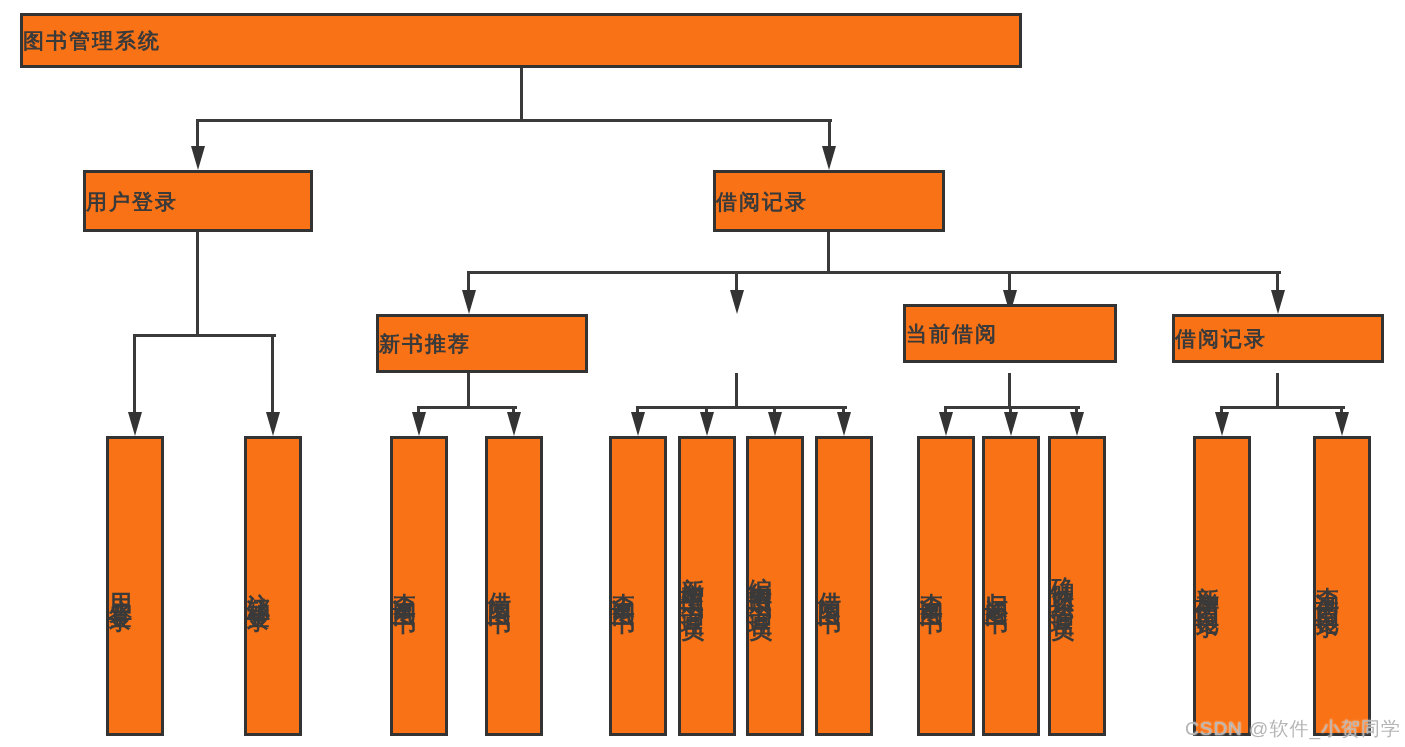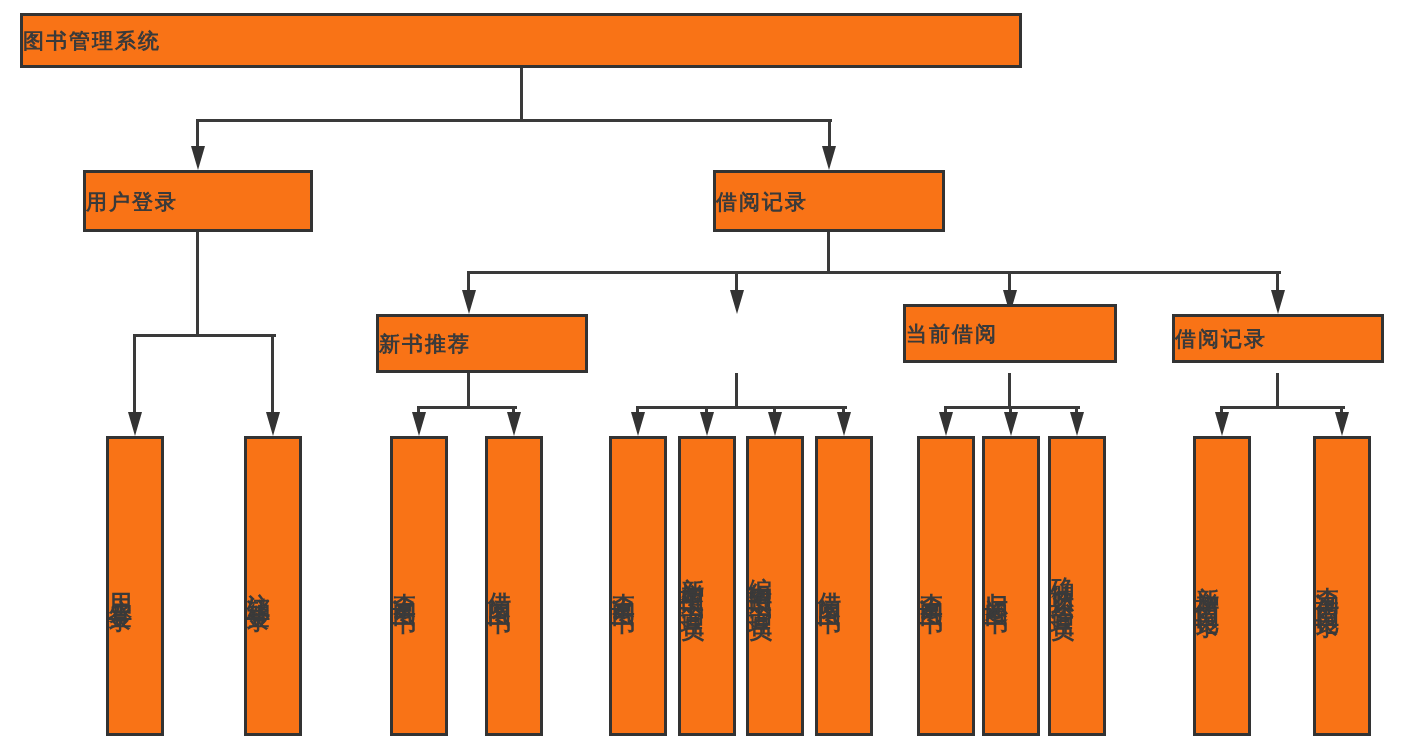--- a/index.html
+++ b/index.html
@@ -183,14 +183,15 @@
     <span>确认归还（管理员）</span>
   </div>
 
   <div class="box vbox" style="left:1193px">
     <span>新增借阅记录</span>
   </div>
   <div class="box vbox" style="left:1313px">
     <span>查询借阅记录</span>
   </div>
 
+  <div class="watermark">CSDN @软件_小贺同学</div>
 
 </div>
 
 </body></html>

